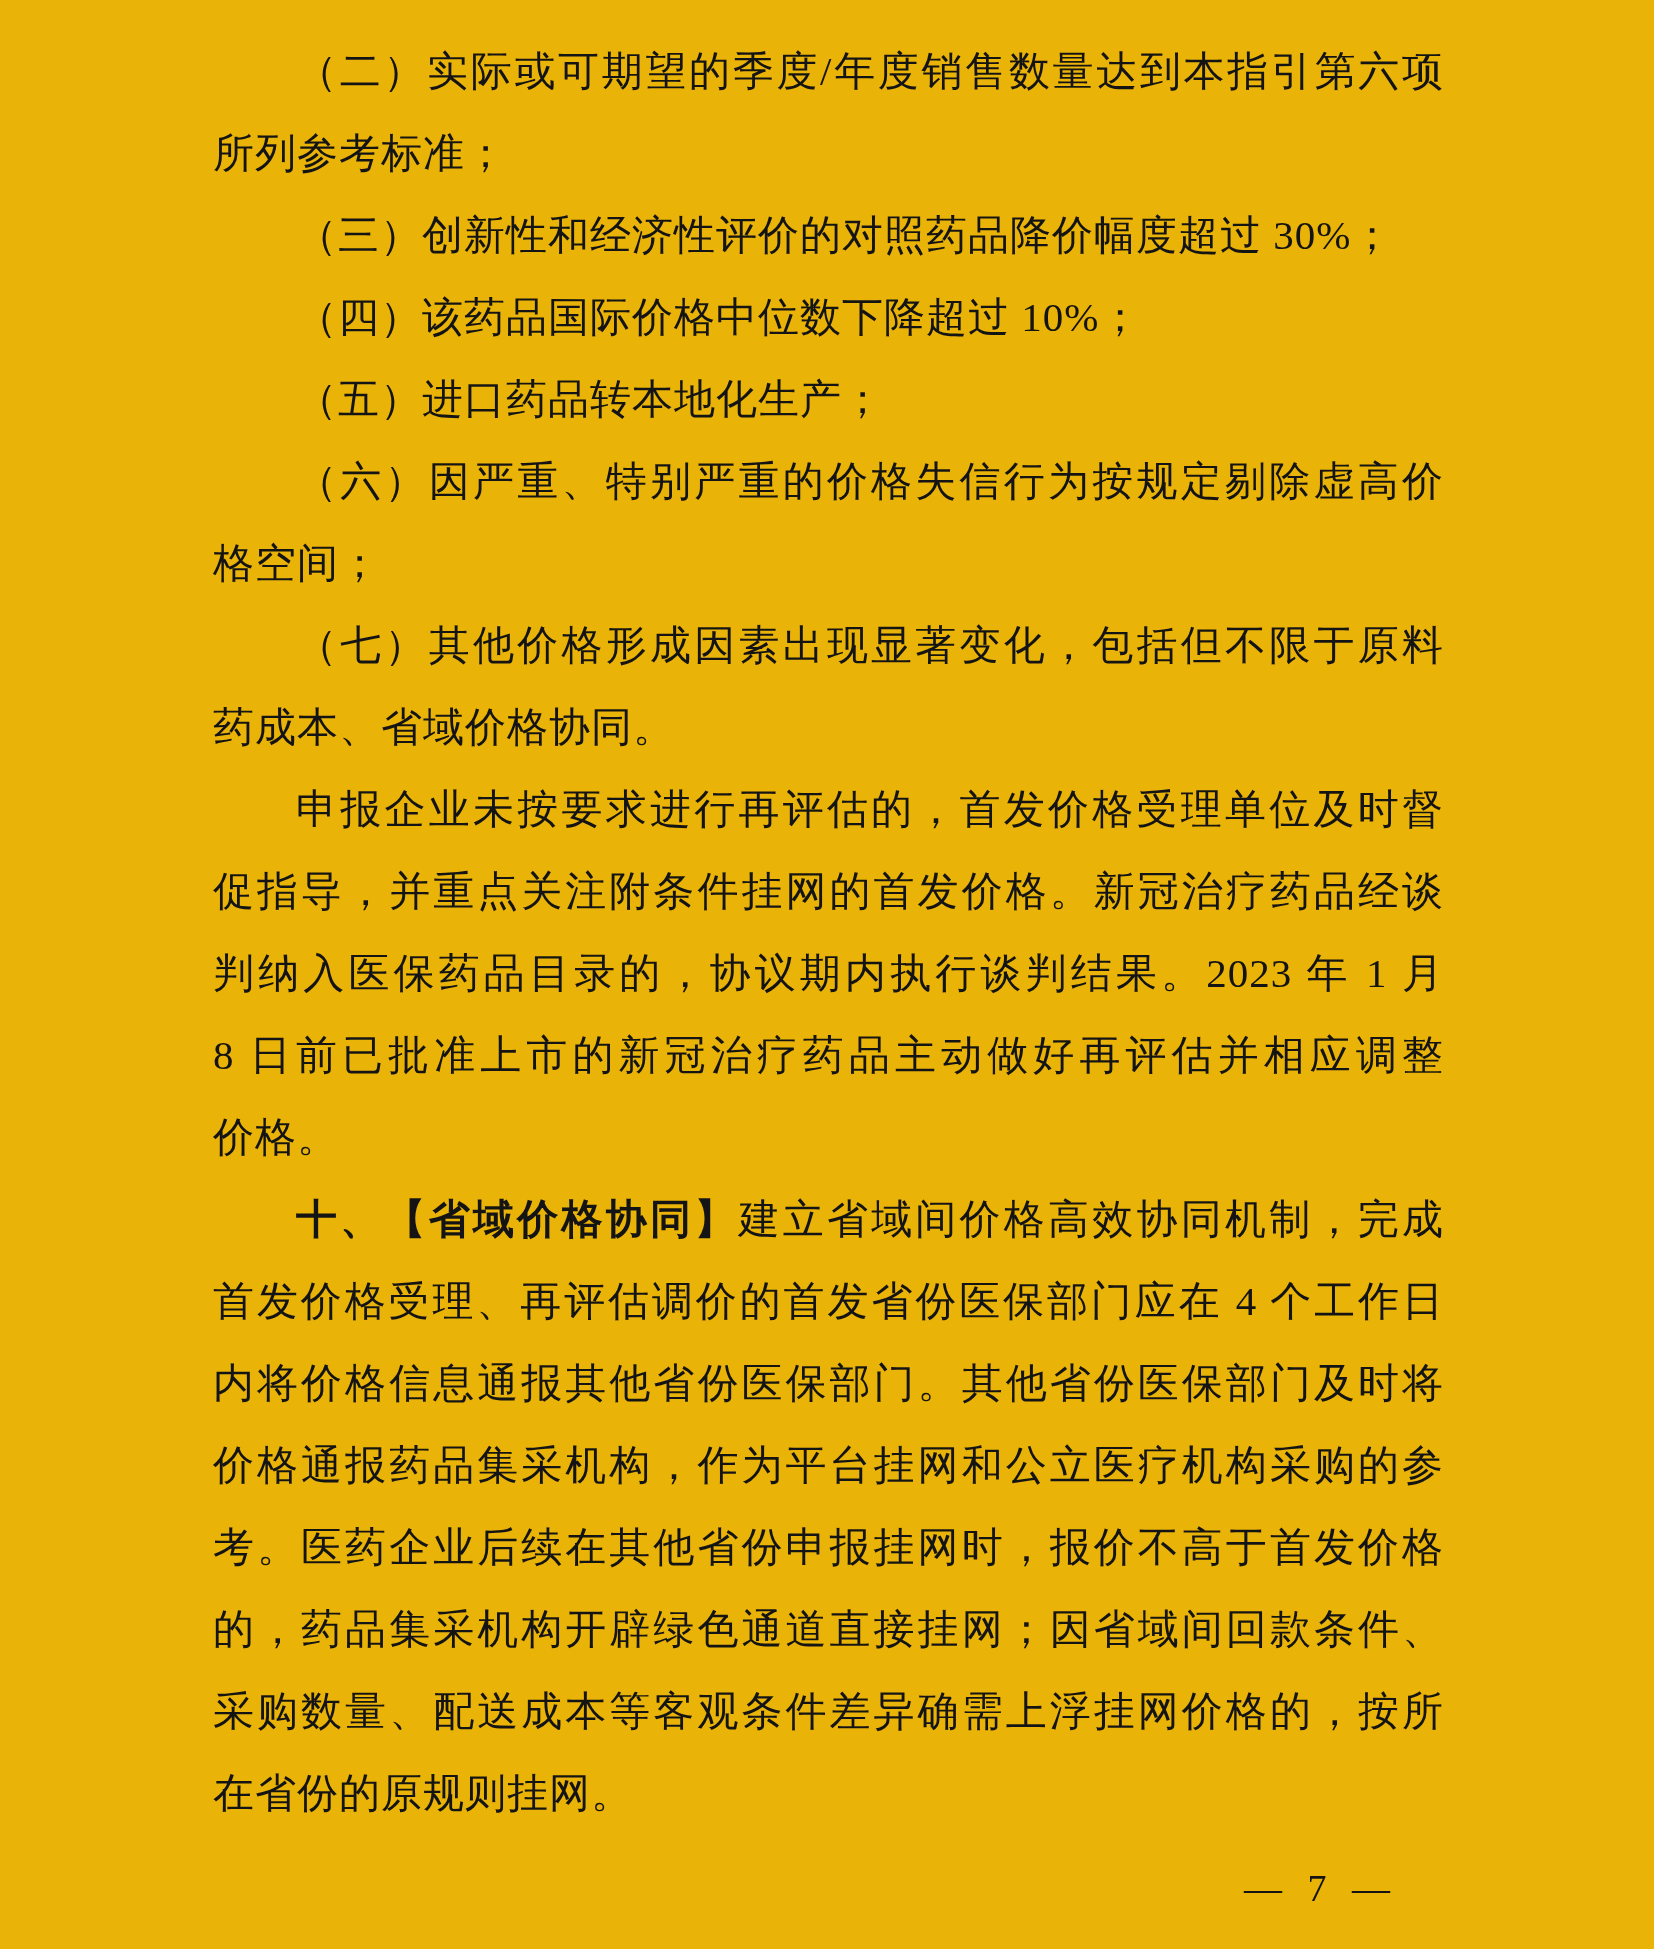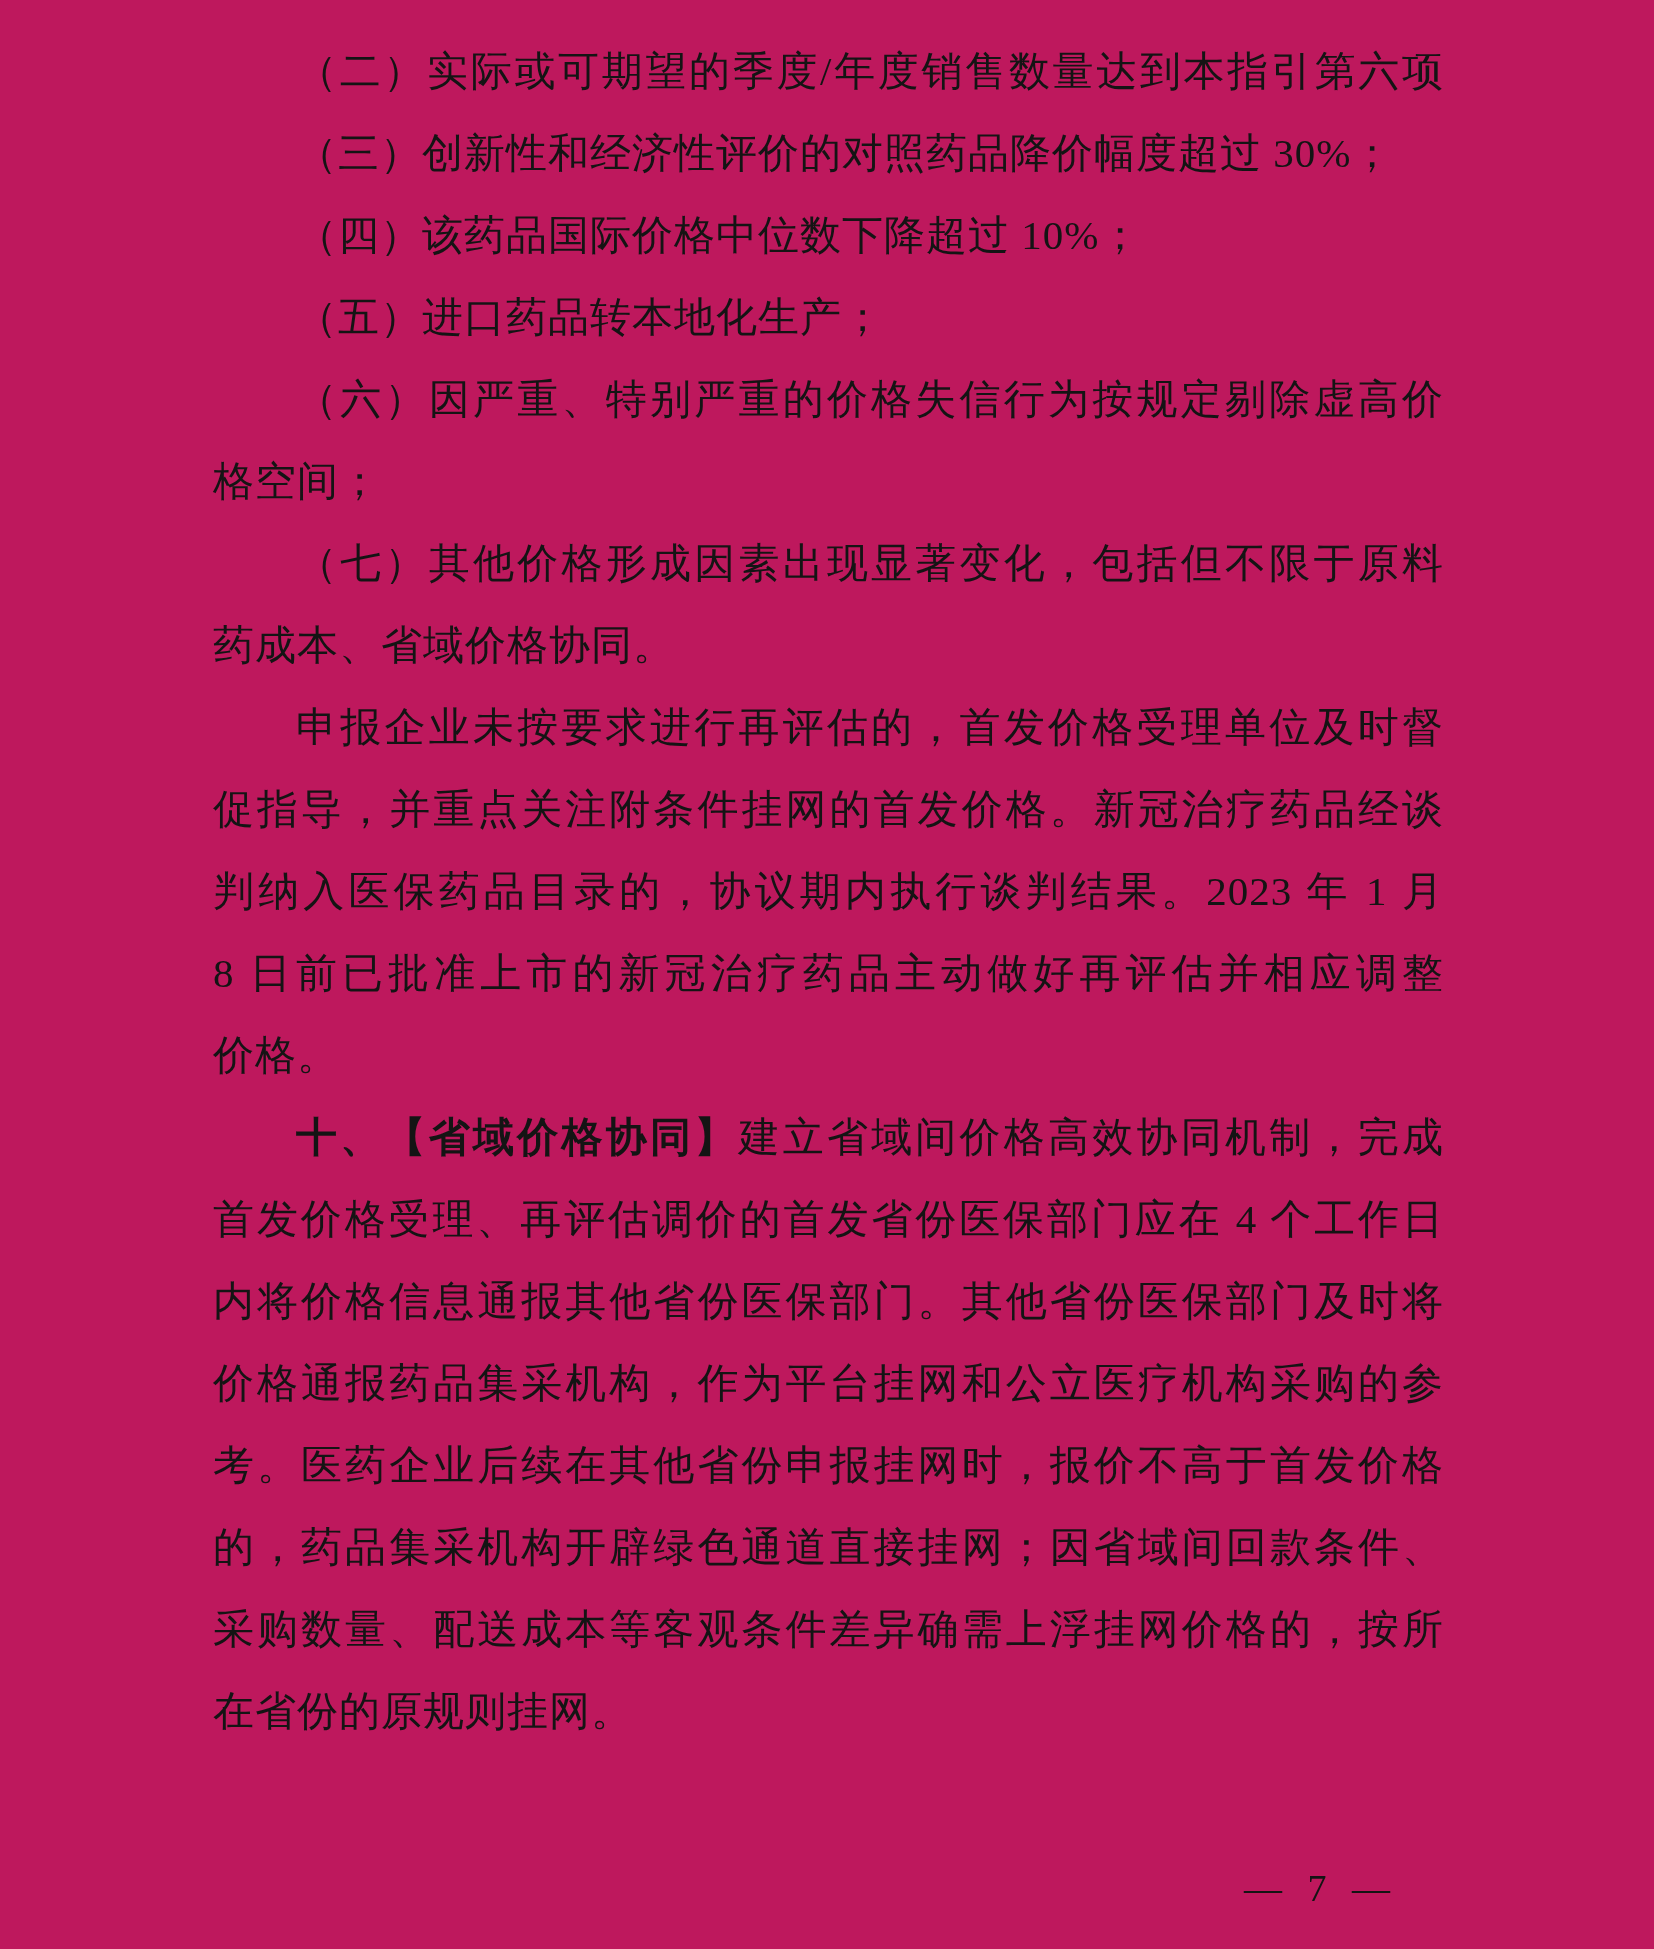--- a/index.html
+++ b/index.html
@@ -4,21 +4,21 @@
 <style>
   html, body {
     margin: 0;
     padding: 0;
     background: #ffffff;
   }
   .page {
     position: relative;
     width: 1654px;
     height: 1949px;
-    background: #be185d;
+    background: #eab308;
     font-family: "Liberation Serif", "DejaVu Serif", serif;
     color: #141414;
     overflow: hidden;
   }
   .text-block {
     position: absolute;
     left: 213px;
     top: 30px;
     width: 1231px;
   }
@@ -52,20 +52,21 @@
     color: #141414;
     font-family: "Liberation Serif", "DejaVu Serif", serif;
   }
 </style>
 </head>
 <body>
 
 <div class="page">
   <div class="text-block">
       <div class="line indent fill"><span>（二）实际或可期望的季度/年度销售数量达到本指引第六项</span></div>
+      <div class="line"><span>所列参考标准；</span></div>
       <div class="line indent"><span>（三）创新性和经济性评价的对照药品降价幅度超过 30%；</span></div>
       <div class="line indent"><span>（四）该药品国际价格中位数下降超过 10%；</span></div>
       <div class="line indent"><span>（五）进口药品转本地化生产；</span></div>
       <div class="line indent fill"><span>（六）因严重、特别严重的价格失信行为按规定剔除虚高价</span></div>
       <div class="line"><span>格空间；</span></div>
       <div class="line indent fill"><span>（七）其他价格形成因素出现显著变化，包括但不限于原料</span></div>
       <div class="line"><span>药成本、省域价格协同。</span></div>
       <div class="line indent fill"><span>申报企业未按要求进行再评估的，首发价格受理单位及时督</span></div>
       <div class="line fill"><span>促指导，并重点关注附条件挂网的首发价格。新冠治疗药品经谈</span></div>
       <div class="line fill"><span>判纳入医保药品目录的，协议期内执行谈判结果。2023 年 1 月</span></div>

